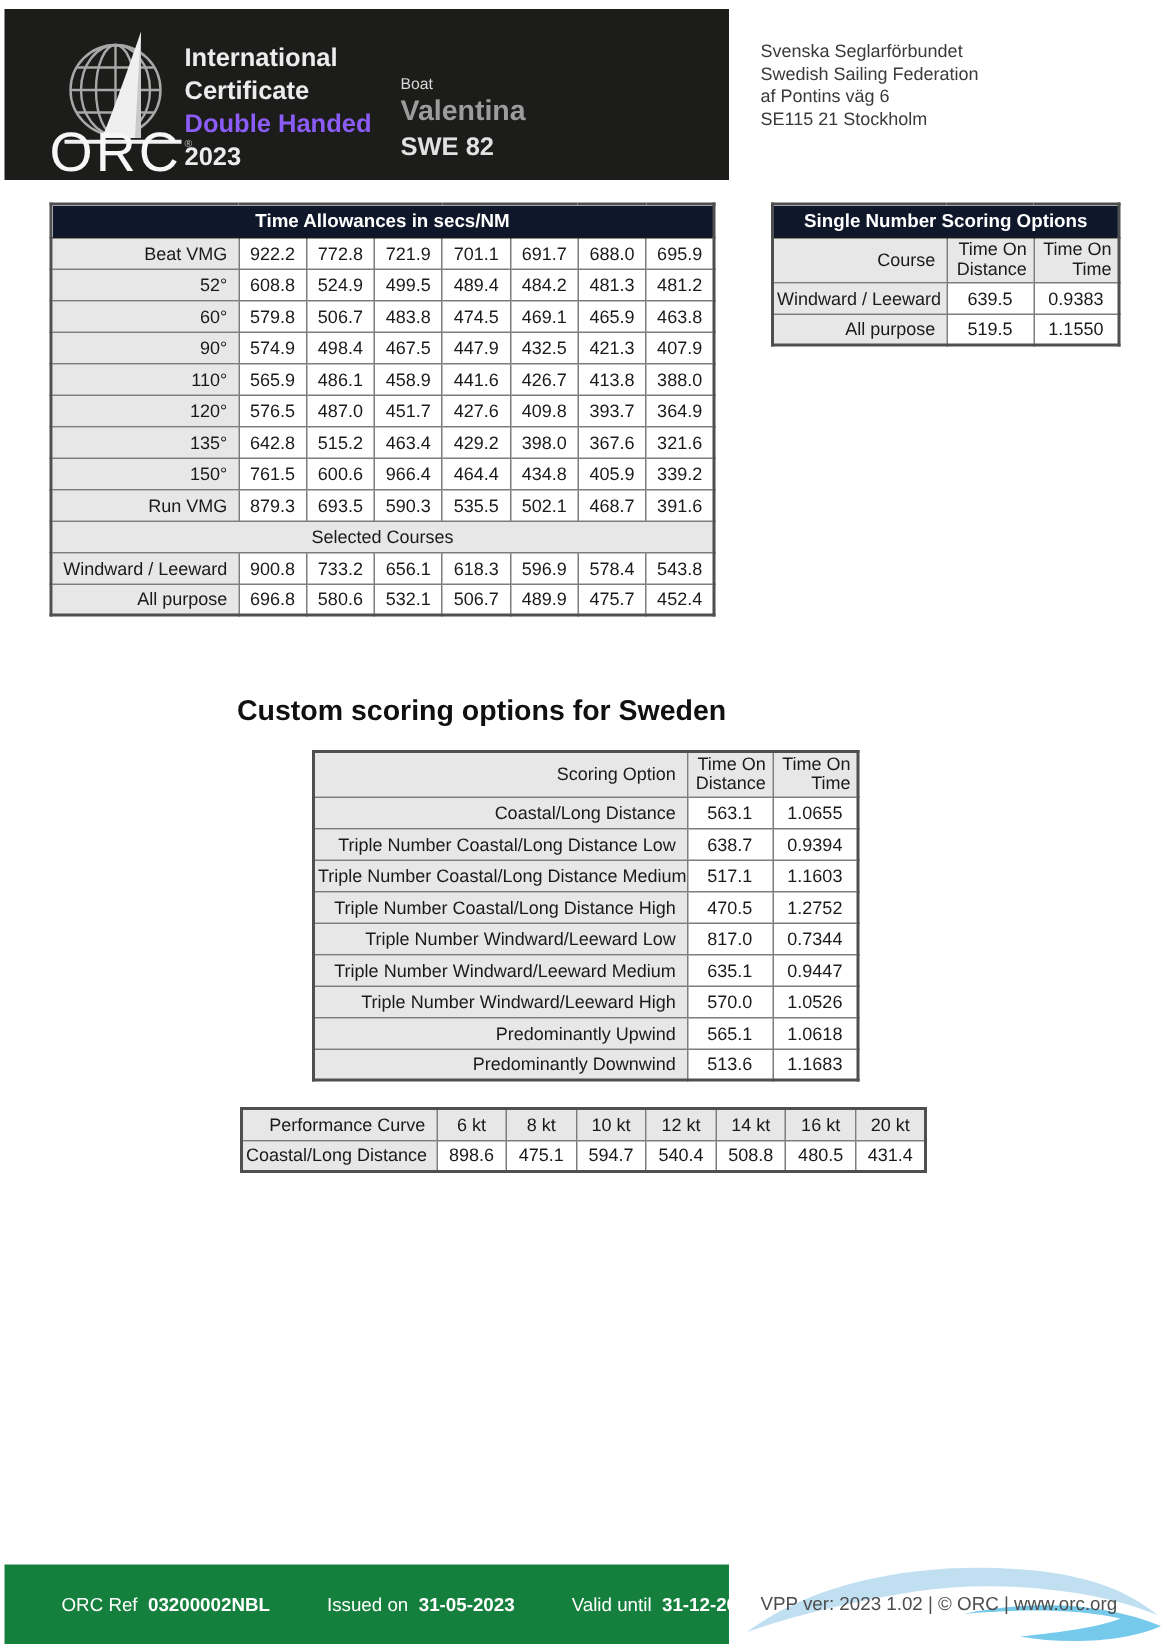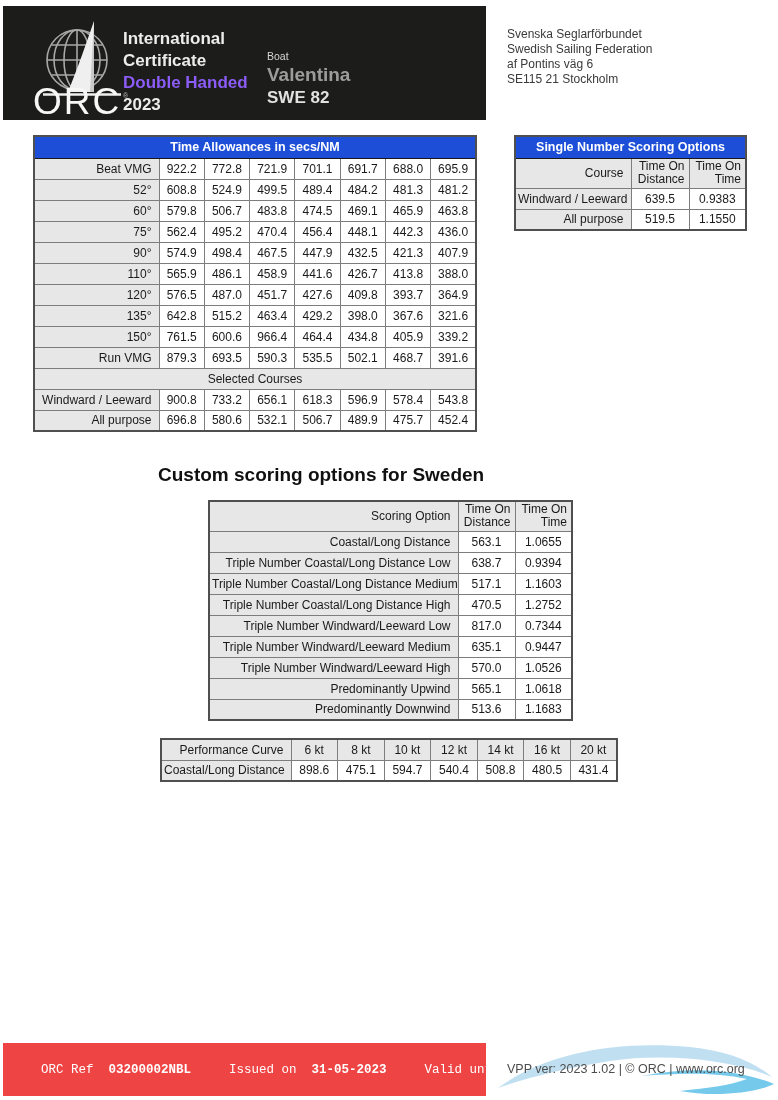--- a/index.html
+++ b/index.html
@@ -17,35 +17,35 @@
   .hdr-title .t-gray { color:#8b5cf6; }
   .boat-block { position:absolute; left:264px; top:44px; }
   .boat-label { font-size:10.5px; color:#d6d6d6; }
   .boat-name { font-size:19px; font-weight:bold; color:#9c9c9c; margin-top:2px; }
   .sail-no { font-size:17px; font-weight:bold; color:#e2e2e2; margin-top:2px; }
   .issuer { position:absolute; left:507px; top:27px; font-size:12px; color:#3a3a3a; line-height:15px; }
 
   
   table { border-collapse:collapse; table-layout:fixed; font-size:12px; color:#1a1a1a; border:2px solid #4f4f4f; }
   td, th { border:1px solid #7d7d7d; overflow:hidden; white-space:nowrap; font-weight:normal; }
-  .title-bar { background:#1d4ed8; color:#ffffff; font-weight:bold; text-align:center; font-size:12.5px; height:22px; border-color:#181817; }
+  .title-bar { background:#0f172a; color:#ffffff; font-weight:bold; text-align:center; font-size:12.5px; height:22px; border-color:#181817; }
   .lbl { background:#e7e7e7; text-align:right; padding:0 7px 0 2px; height:21px; }
   .hdr { background:#e7e7e7; text-align:center; height:21px; }
   .hdr2 { background:#e7e7e7; text-align:right; padding:1px 4px; white-space:normal; line-height:13px; height:28px; vertical-align:middle; }
   .val { background:#ffffff; text-align:center; height:21px; }
   .span-row { background:#e7e7e7; text-align:center; height:21px; }
 
   .ta-table { position:absolute; left:33px; top:135px; width:444px; }
   .sn-table { position:absolute; left:514px; top:135px; width:231px; }
   .custom-title { position:absolute; left:158px; top:464px; width:463px; font-size:19px; font-weight:bold; color:#101010; }
   .cs-table { position:absolute; left:208px; top:500px; width:363px; }
   .pc-table { position:absolute; left:160px; top:738px; width:458px; }
 
   
-  .footer-bar { position:absolute; left:3px; top:1043px; width:483px; height:53px; background:#ef4444; color:#ffffff; font-size:12.5px; display:flex; align-items:center;font-family:Liberation Mono, monospace; }
+  .footer-bar { position:absolute; left:3px; top:1043px; width:483px; height:53px; background:#15803d; color:#ffffff; font-size:12.5px; display:flex; align-items:center; }
   .footer-bar .f-item { margin-left:38px; white-space:nowrap; }
   .footer-bar .f-item + .f-item { }
   .footer-bar b { font-weight:bold; }
   .vpp-area { position:absolute; left:494px; top:1036px; width:284px; height:64px; }
   .vpp-wave { position:absolute; left:0; top:0; }
   .vpp-text { position:absolute; left:13px; top:26px; font-size:12.5px; color:#4d4d4d; z-index:2; white-space:nowrap; }
 </style>
 </head>
 <body>
 
@@ -128,30 +128,20 @@
       <td class="lbl">60°</td>
       <td class="val">579.8</td>
       <td class="val">506.7</td>
       <td class="val">483.8</td>
       <td class="val">474.5</td>
       <td class="val">469.1</td>
       <td class="val">465.9</td>
       <td class="val">463.8</td>
     </tr>
     <tr>
-      <td class="lbl">75°</td>
-      <td class="val">562.4</td>
-      <td class="val">495.2</td>
-      <td class="val">470.4</td>
-      <td class="val">456.4</td>
-      <td class="val">448.1</td>
-      <td class="val">442.3</td>
-      <td class="val">436.0</td>
-    </tr>
-    <tr>
       <td class="lbl">90°</td>
       <td class="val">574.9</td>
       <td class="val">498.4</td>
       <td class="val">467.5</td>
       <td class="val">447.9</td>
       <td class="val">432.5</td>
       <td class="val">421.3</td>
       <td class="val">407.9</td>
     </tr>
     <tr>

